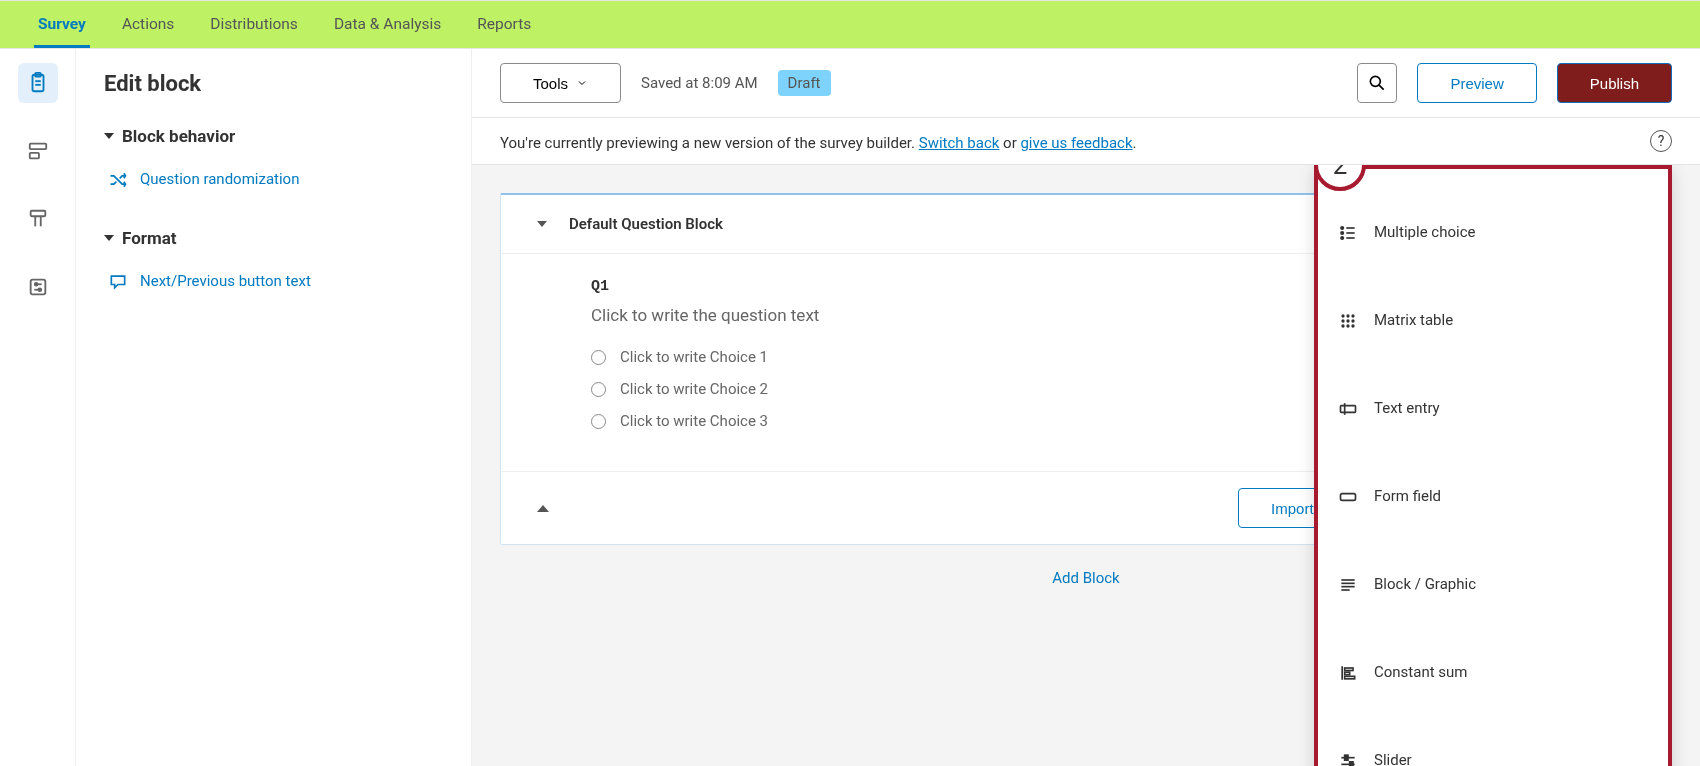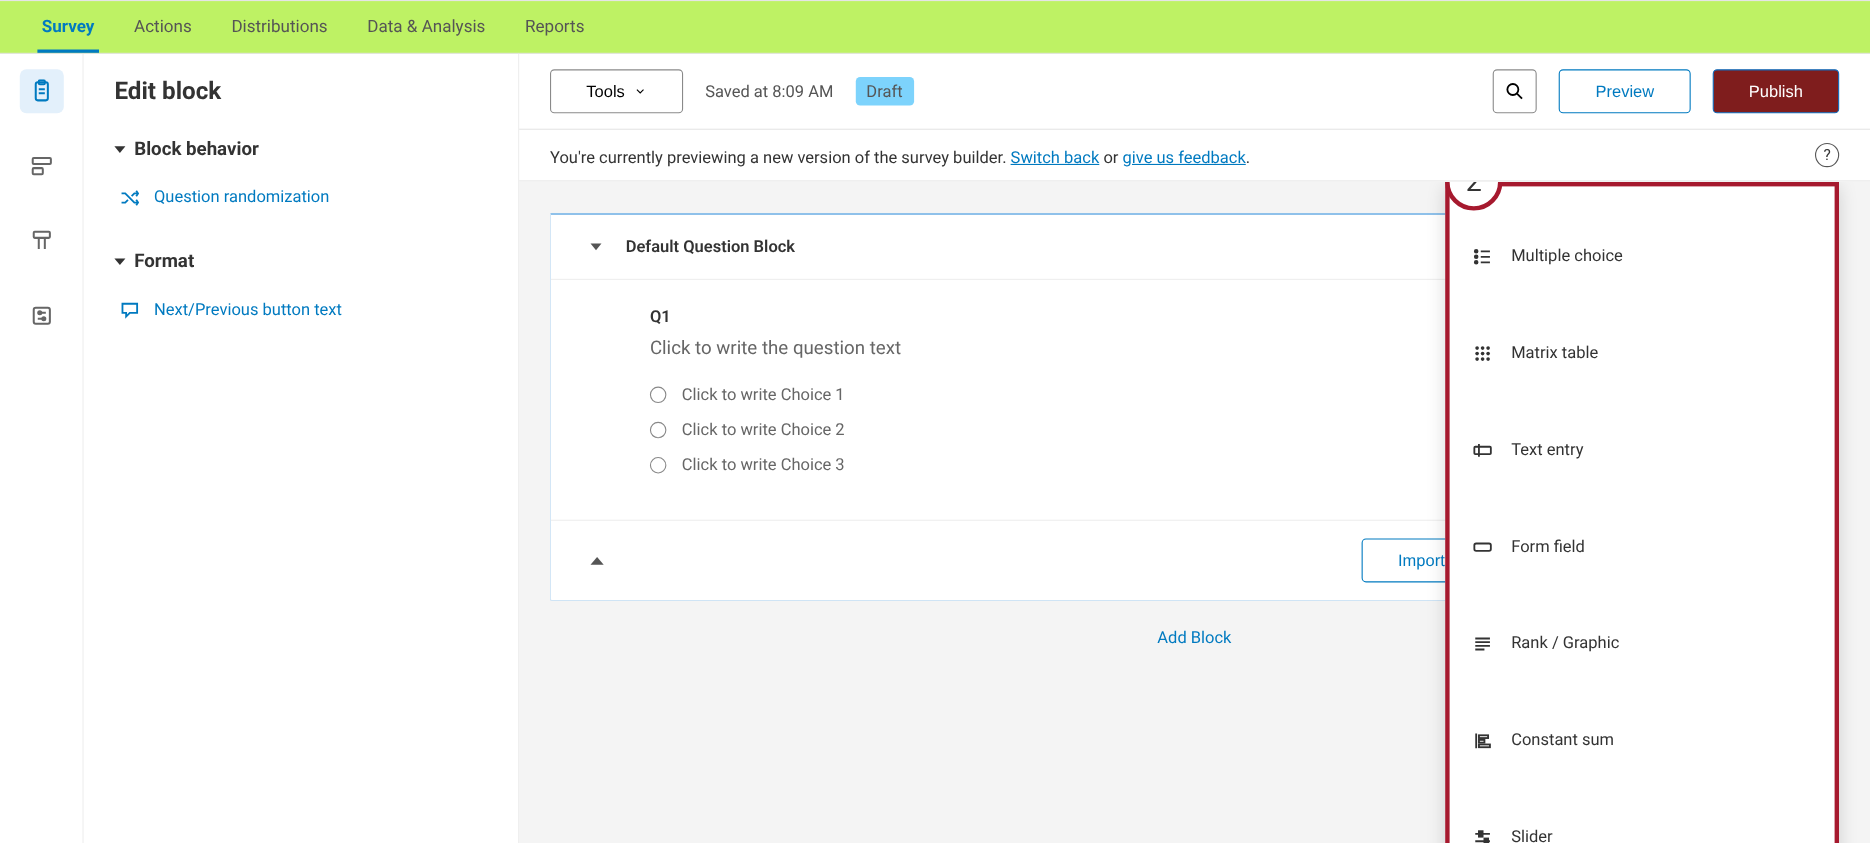--- a/index.html
+++ b/index.html
@@ -179,21 +179,21 @@
     font-weight: 600;
   }
   .block-head .mini-caret {
     width: 0; height: 0;
     border-left: 5px solid transparent;
     border-right: 5px solid transparent;
     border-top: 6px solid #555;
     margin-left: 8px;
   }
   .qbody { padding: 24px 28px 34px 90px; }
-  .qnum { font-weight: 600; margin-bottom: 10px; }
+  .qnum { font-weight: 600; margin-bottom: 10px; font-family: Liberation Mono, monospace; }
   .qtext { color: #666; font-size: 17px; margin-bottom: 16px; }
   .choice {
     display: flex; align-items: center; gap: 14px;
     color: #666; padding: 7px 0;
   }
   .radio {
     width: 15px; height: 15px; border: 1.5px solid #888; border-radius: 50%;
   }
   .block-foot {
     display: flex;
@@ -448,21 +448,21 @@
             </svg>
           <span>Form field</span>
         </div>
         <div class="qtype-item">
           <svg width="20" height="20" viewBox="0 0 24 24" fill="none" stroke="currentColor" stroke-width="2">
               <line x1="4" y1="6" x2="20" y2="6"></line>
               <line x1="4" y1="10" x2="20" y2="10"></line>
               <line x1="4" y1="14" x2="20" y2="14"></line>
               <line x1="4" y1="18" x2="14" y2="18"></line>
             </svg>
-          <span>Rank / Graphic</span>
+          <span>Block / Graphic</span>
         </div>
         <div class="qtype-item">
           <svg width="20" height="20" viewBox="0 0 24 24" fill="none" stroke="currentColor" stroke-width="2">
               <line x1="5" y1="4" x2="5" y2="20"></line>
               <rect x="8" y="6" width="10" height="3"></rect>
               <rect x="8" y="11" width="6" height="3"></rect>
               <rect x="8" y="16" width="12" height="3"></rect>
             </svg>
           <span>Constant sum</span>
         </div>

